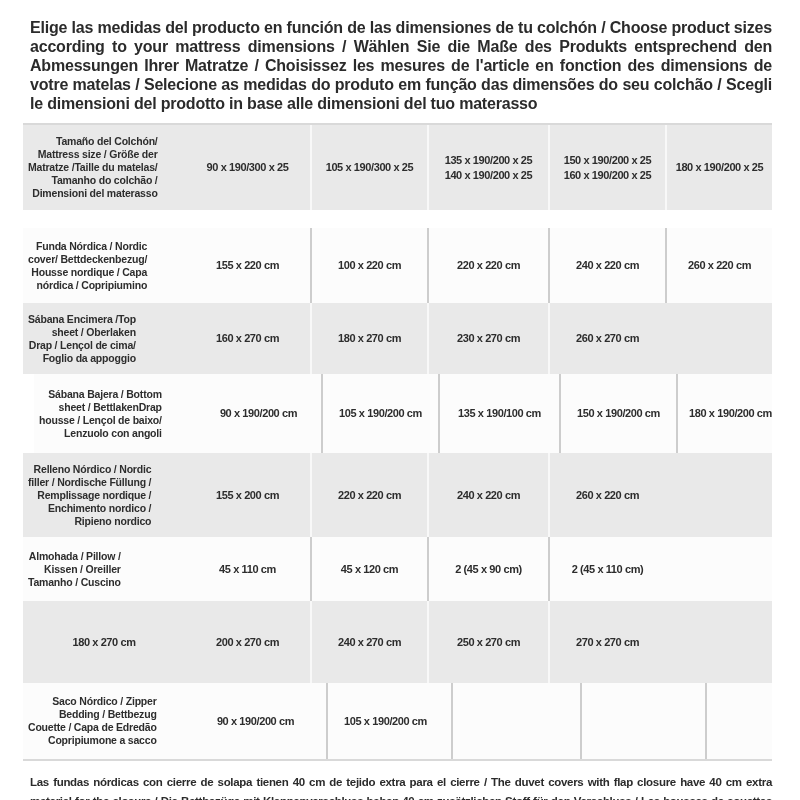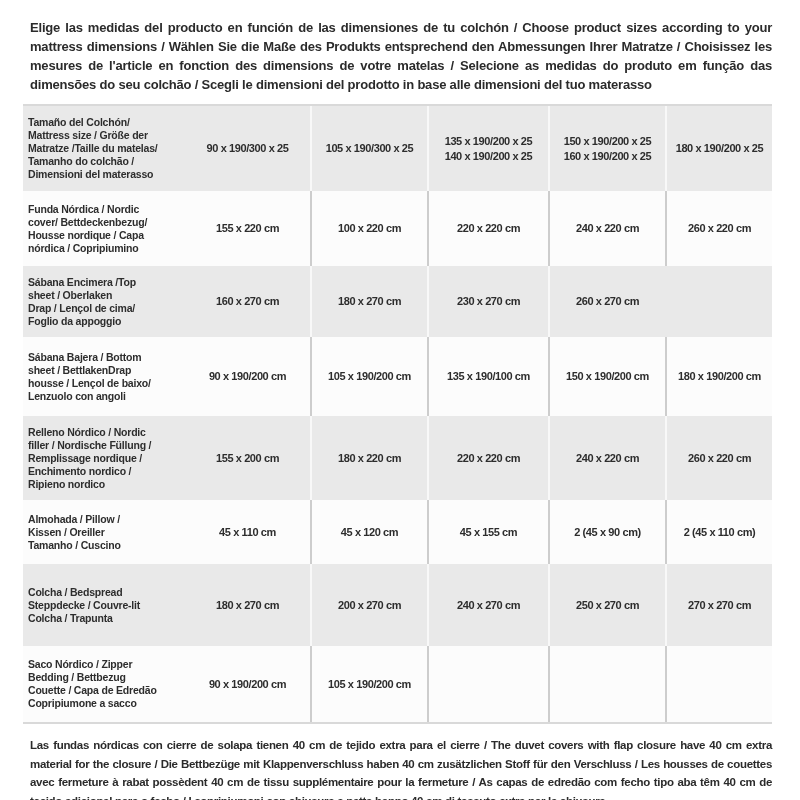--- a/index.html
+++ b/index.html
@@ -14,59 +14,59 @@
     color: #2d2d2d;
   }
   .page {
     box-sizing: border-box;
     width: 800px;
     height: 800px;
     padding: 14px 28px 0 23px;
   }
   .intro {
     margin: 4px 0 10px 7px;
-    font-size: 13px;
+    font-size: 16px;
     line-height: 19px;
     letter-spacing: -0.2px;
     text-align: justify;
     color: #2b2b2b;
   }
   .size-table {
     width: 749px;
     border-top: 2px solid #d9d9d9;
     border-bottom: 2px solid #d9d9d9;
   }
   .trow {
     display: grid;
     grid-template-columns: 162px 125px 117px 121px 117px 107px;
   }
   .trow:nth-child(odd)  { background: #e9e9e9; }
   .trow:nth-child(even) { background: #fcfcfc; }
   .trow:nth-child(1) { min-height: 85px; }
-  .trow:nth-child(2) { min-height: 75px; }
+  .trow:nth-child(2) { min-height: 75px; margin-top: 18px; }
   .trow:nth-child(3) { min-height: 71px; }
-  .trow:nth-child(4) { min-height: 79px; }
+  .trow:nth-child(4) { min-height: 79px; margin-left: 11px; }
   .trow:nth-child(5) { min-height: 84px; }
   .trow:nth-child(6) { min-height: 64px; }
   .trow:nth-child(7) { min-height: 82px; }
-  .trow:nth-child(8) { min-height: 76px; }
+  .trow:nth-child(8) { min-height: 76px; gap: 8px; }
   .cell {
     display: flex;
     align-items: center;
     justify-content: center;
     text-align: center;
     white-space: pre-line;
     font-size: 11px;
     line-height: 15px;
     letter-spacing: -0.4px;
     color: #2d2d2d;
   }
   .cell.label {
     justify-content: flex-start;
-    text-align: left;
+    text-align: right;
     padding-left: 5px;
     font-size: 10.5px;
     line-height: 13px;
     letter-spacing: -0.2px;
   }
   
   .trow .cell:nth-child(n+3) { border-left: 2px solid #cdcdcd; }
   .trow:nth-child(odd) .cell:nth-child(n+3)  { border-left-color: #f8f8f8; }
   .trow:nth-child(even) .cell:nth-child(n+3) { border-left-color: #cdcdcd; }
   .footnote {
@@ -137,41 +137,36 @@
       <div class="cell">180 x 190/200 cm</div>
     </div>
 
     <div class="trow">
       <div class="cell label">Relleno Nórdico / Nordic
 filler / Nordische Füllung /
 Remplissage nordique /
 Enchimento nordico /
 Ripieno nordico</div>
       <div class="cell">155 x 200 cm</div>
-      <div class="cell">180 x 220 cm</div>
       <div class="cell">220 x 220 cm</div>
       <div class="cell">240 x 220 cm</div>
       <div class="cell">260 x 220 cm</div>
     </div>
 
     <div class="trow">
       <div class="cell label">Almohada / Pillow /
 Kissen / Oreiller
 Tamanho / Cuscino</div>
       <div class="cell">45 x 110 cm</div>
       <div class="cell">45 x 120 cm</div>
-      <div class="cell">45 x 155 cm</div>
       <div class="cell">2 (45 x 90 cm)</div>
       <div class="cell">2 (45 x 110 cm)</div>
     </div>
 
     <div class="trow">
-      <div class="cell label">Colcha / Bedspread
-Steppdecke / Couvre-lit
-Colcha / Trapunta</div>
       <div class="cell">180 x 270 cm</div>
       <div class="cell">200 x 270 cm</div>
       <div class="cell">240 x 270 cm</div>
       <div class="cell">250 x 270 cm</div>
       <div class="cell">270 x 270 cm</div>
     </div>
 
     <div class="trow">
       <div class="cell label">Saco Nórdico / Zipper
 Bedding / Bettbezug

